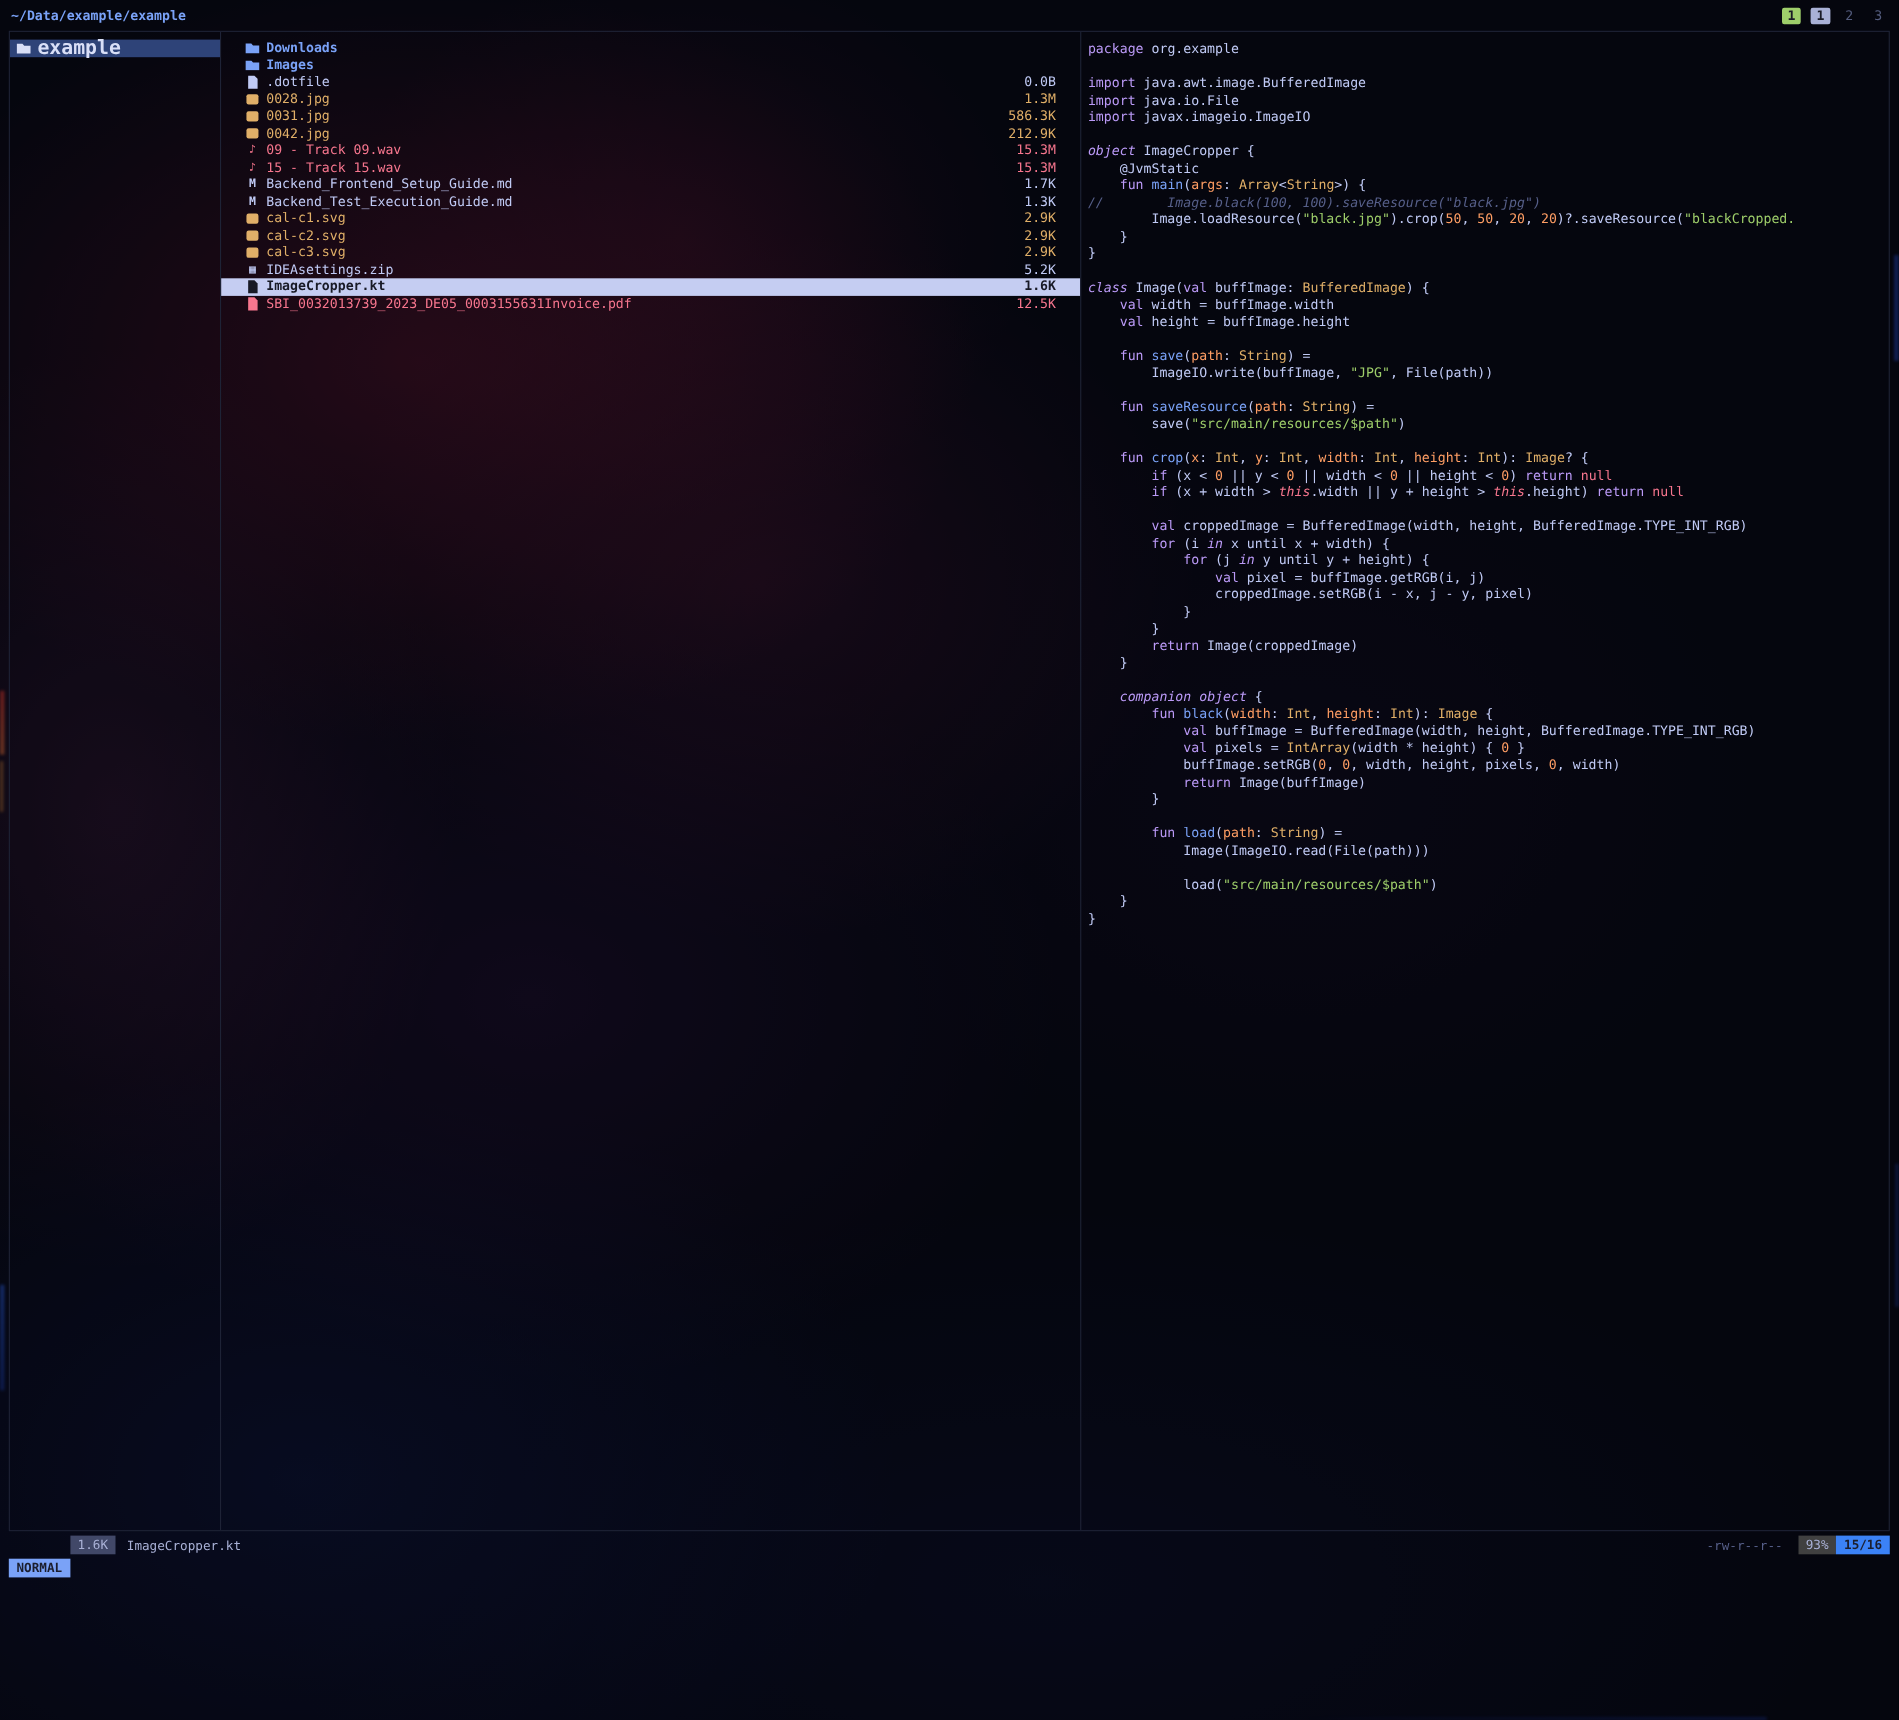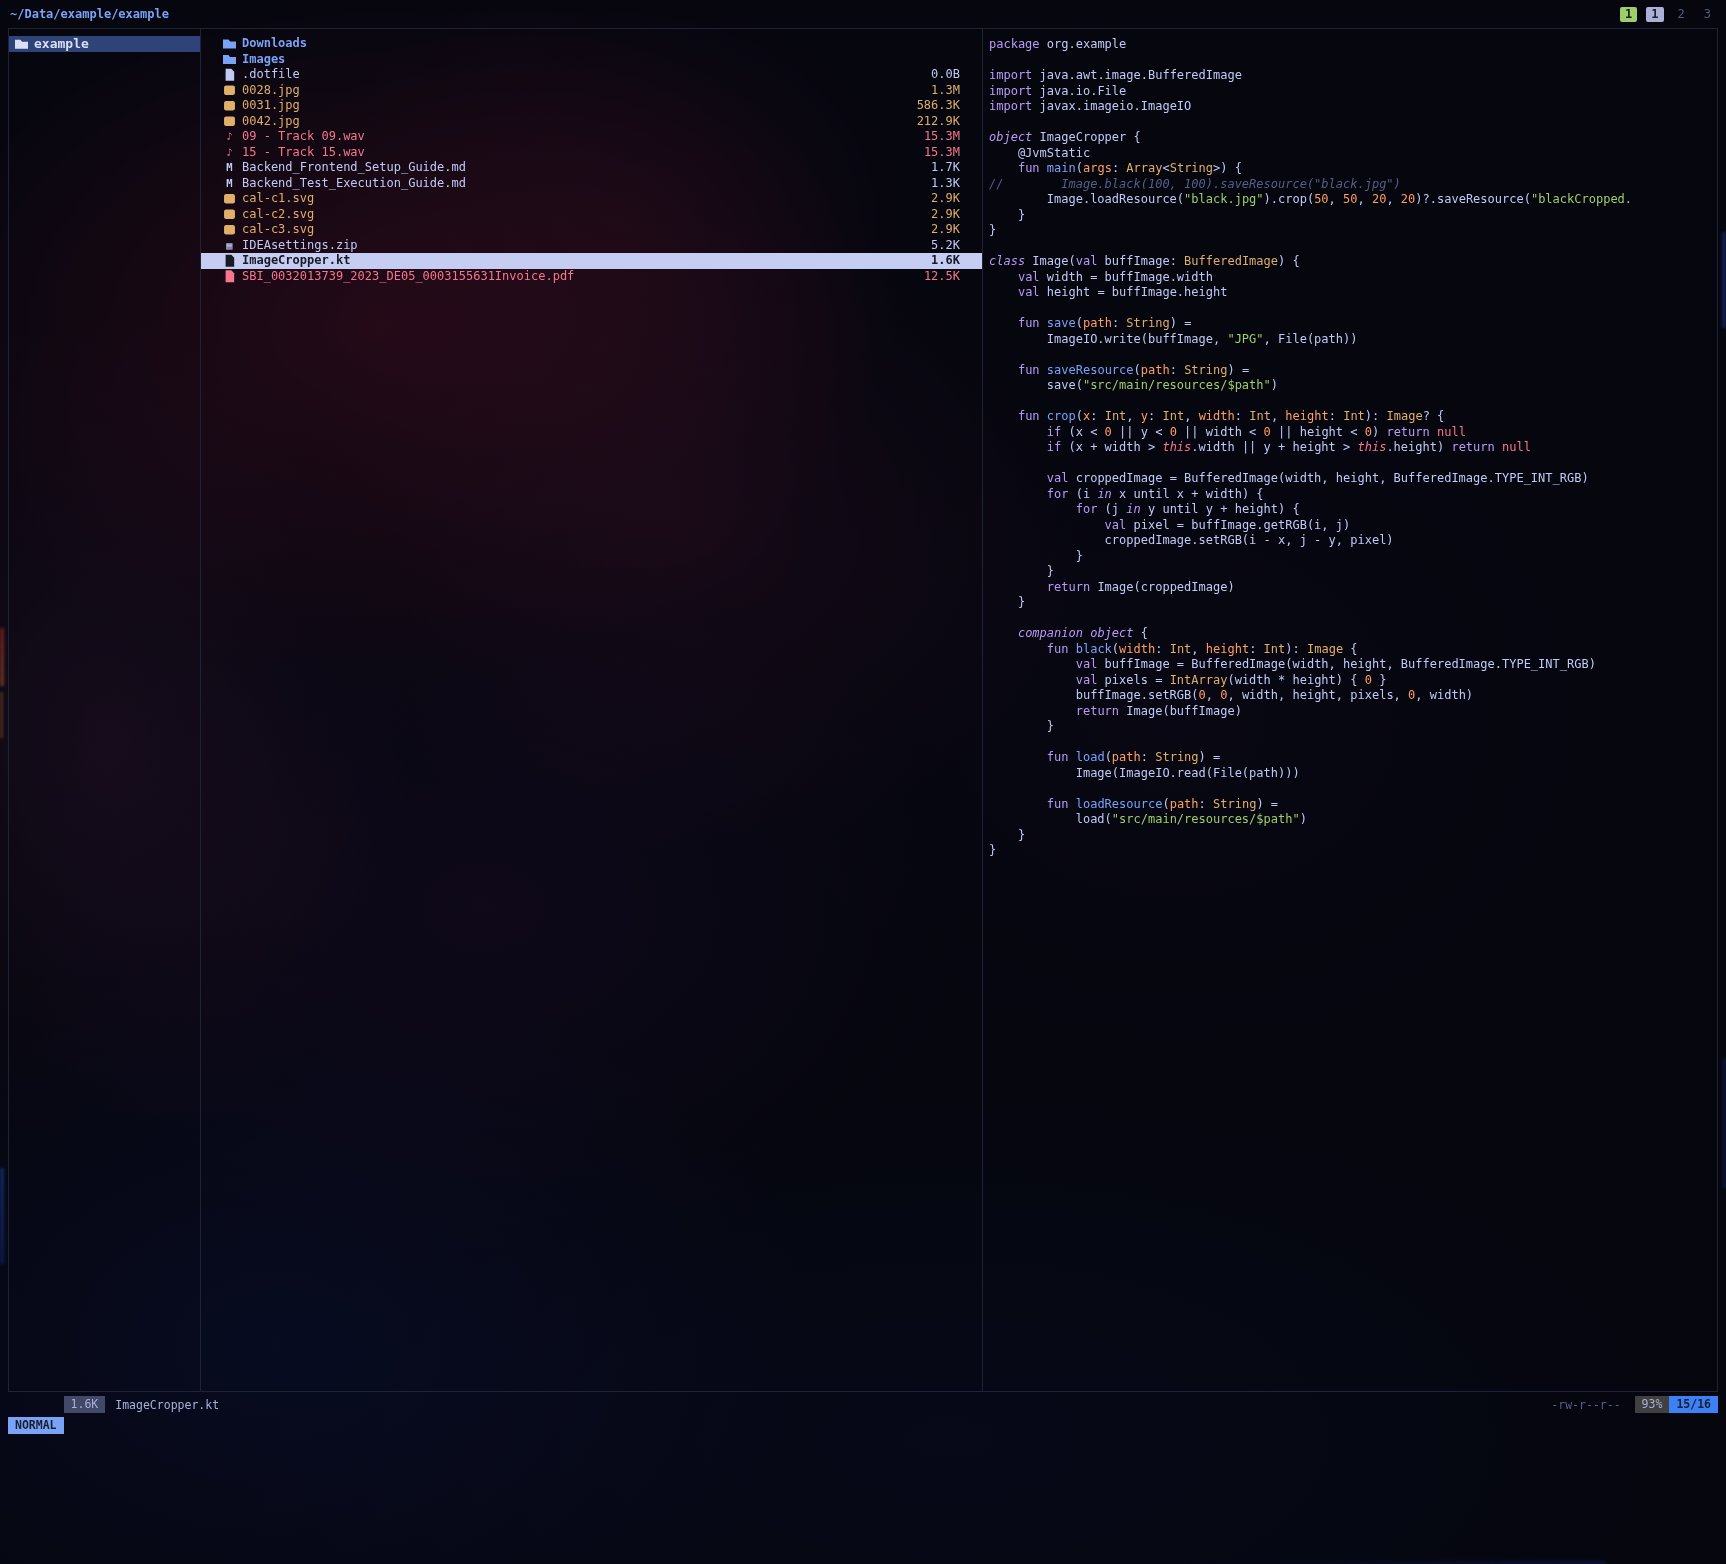--- a/index.html
+++ b/index.html
@@ -38,21 +38,21 @@
   .tab.badge-green{background:#9ece6a;color:#1a1b26;font-weight:bold;}
   .tab.badge-blue{background:#a9b1d6;color:#1a1b26;font-weight:bold;}
 
   
   .panes{position:absolute;left:8px;top:28px;width:1710px;height:1364px;border:1px solid #1e2336;display:flex;box-sizing:border-box;}
   .pane{height:100%;box-sizing:border-box;overflow:hidden;}
   .pane-parent{width:192px;border-right:1px solid #1e2336;padding-top:7px;}
   .pane-files{width:782px;border-right:1px solid #1e2336;padding-top:7px;}
   .pane-preview{flex:1;padding:8px 0 0 6px;}
 
-  .prow{display:flex;align-items:center;height:16px;line-height:16px;font-size:13px;padding:0 6px;color:#a9b1d6;}
+  .prow{display:flex;align-items:center;height:16px;line-height:16px;font-size:18px;padding:0 6px;color:#a9b1d6;}
   .prow.selected{background:#2e4378;color:#d9dff7;font-weight:bold;}
 
   .frow{display:flex;align-items:center;height:15.5px;line-height:15.5px;font-size:12px;padding:0 22px;}
   .frow .fname{white-space:pre;overflow:hidden;}
   .frow .fsize{margin-left:auto;padding-left:12px;white-space:pre;}
   .frow.selected{background:#c5cdf2;color:#181a26 !important;font-weight:bold;}
   .c-blue{color:#7aa2f7;font-weight:bold;}
   .c-fg{color:#c0caf5;}
   .c-yellow{color:#e0af68;}
   .c-red{color:#f7768e;}
@@ -245,21 +245,20 @@
         <div class="cline"><span class="tok-d">        </span><span class="tok-k">fun</span><span class="tok-d"> </span><span class="tok-f">black</span><span class="tok-d">(</span><span class="tok-p">width</span><span class="tok-d">: </span><span class="tok-t">Int</span><span class="tok-d">, </span><span class="tok-p">height</span><span class="tok-d">: </span><span class="tok-t">Int</span><span class="tok-d">): </span><span class="tok-t">Image</span><span class="tok-d"> {</span></div>
         <div class="cline"><span class="tok-d">            </span><span class="tok-k">val</span><span class="tok-d"> buffImage = BufferedImage(width, height, BufferedImage.TYPE_INT_RGB)</span></div>
         <div class="cline"><span class="tok-d">            </span><span class="tok-k">val</span><span class="tok-d"> pixels = </span><span class="tok-t">IntArray</span><span class="tok-d">(width * height) { </span><span class="tok-n">0</span><span class="tok-d"> }</span></div>
         <div class="cline"><span class="tok-d">            buffImage.setRGB(</span><span class="tok-n">0</span><span class="tok-d">, </span><span class="tok-n">0</span><span class="tok-d">, width, height, pixels, </span><span class="tok-n">0</span><span class="tok-d">, width)</span></div>
         <div class="cline"><span class="tok-d">            </span><span class="tok-k">return</span><span class="tok-d"> Image(buffImage)</span></div>
         <div class="cline"><span class="tok-d">        }</span></div>
         <div class="cline"></div>
         <div class="cline"><span class="tok-d">        </span><span class="tok-k">fun</span><span class="tok-d"> </span><span class="tok-f">load</span><span class="tok-d">(</span><span class="tok-p">path</span><span class="tok-d">: </span><span class="tok-t">String</span><span class="tok-d">) =</span></div>
         <div class="cline"><span class="tok-d">            Image(ImageIO.read(File(path)))</span></div>
         <div class="cline"></div>
-        <div class="cline"><span class="tok-d">        </span><span class="tok-k">fun</span><span class="tok-d"> </span><span class="tok-f">loadResource</span><span class="tok-d">(</span><span class="tok-p">path</span><span class="tok-d">: </span><span class="tok-t">String</span><span class="tok-d">) =</span></div>
         <div class="cline"><span class="tok-d">            load(</span><span class="tok-s">"src/main/resources/$path"</span><span class="tok-d">)</span></div>
         <div class="cline"><span class="tok-d">    }</span></div>
         <div class="cline"><span class="tok-d">}</span></div>
       </section>
   </div>
 
   <footer class="statusbar">
     <span class="chip chip-mode">NORMAL</span>
     <span class="chip chip-size">1.6K</span>
     <span class="sb-filename">ImageCropper.kt</span>

